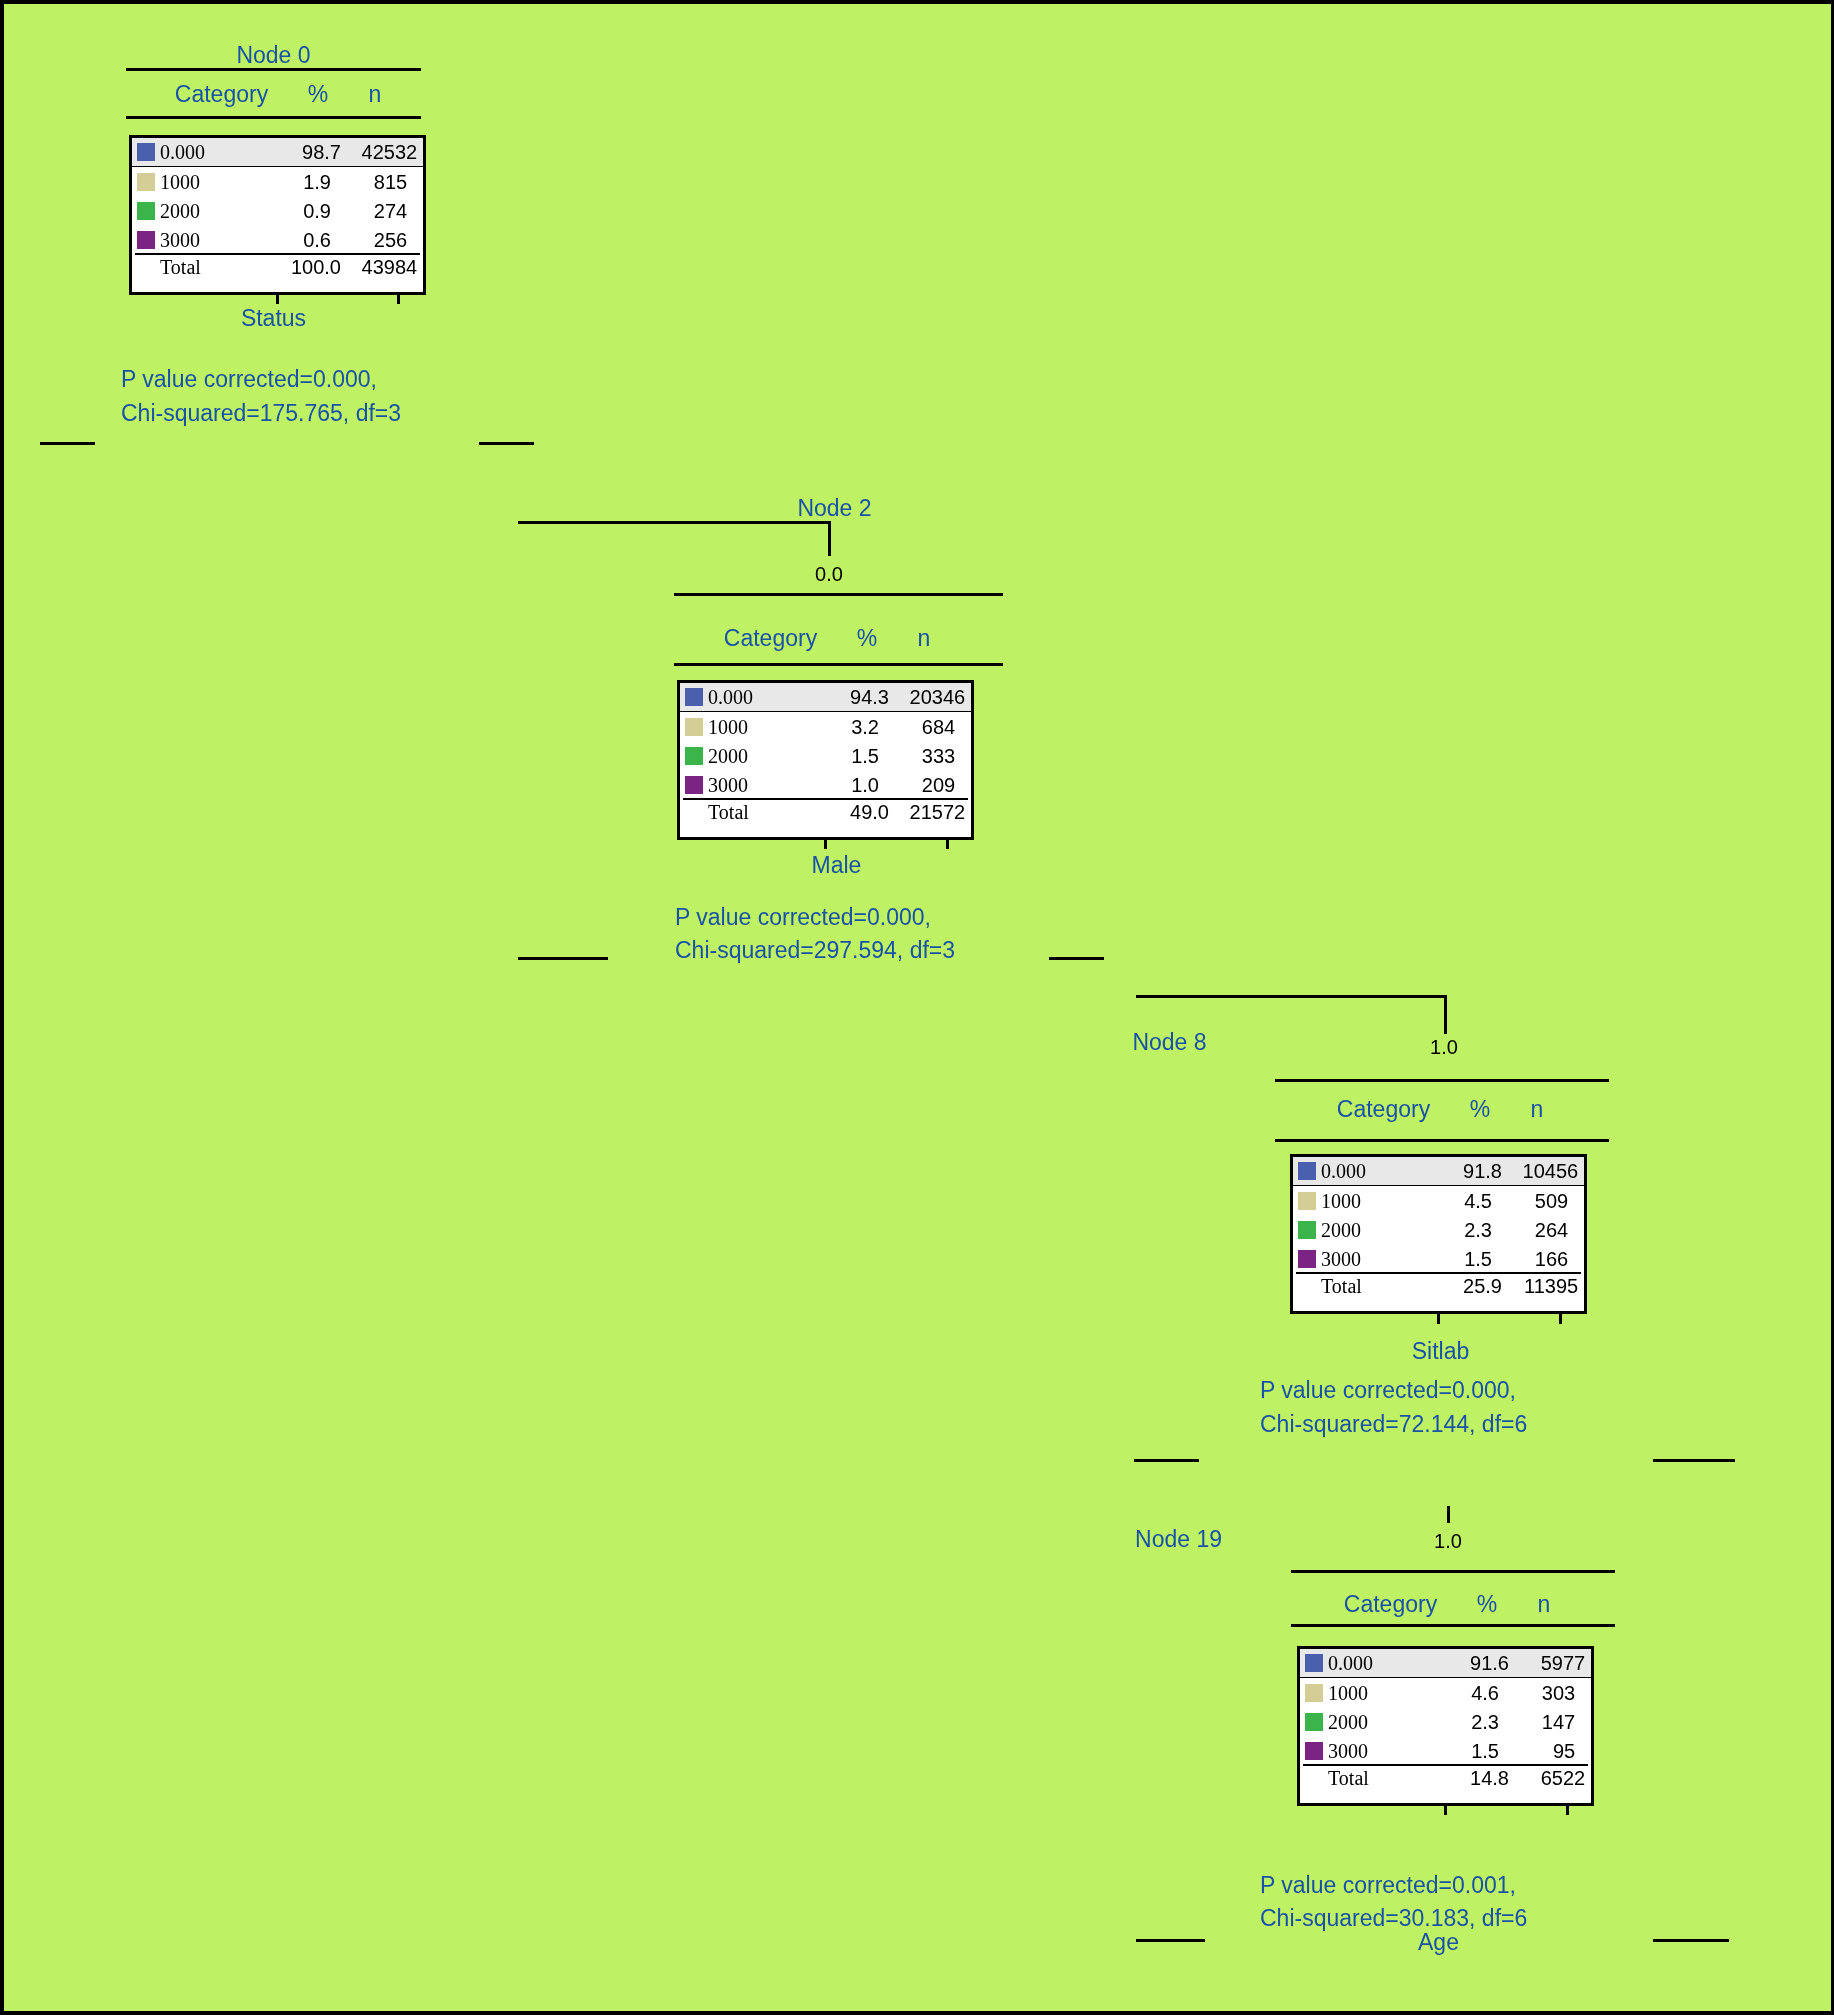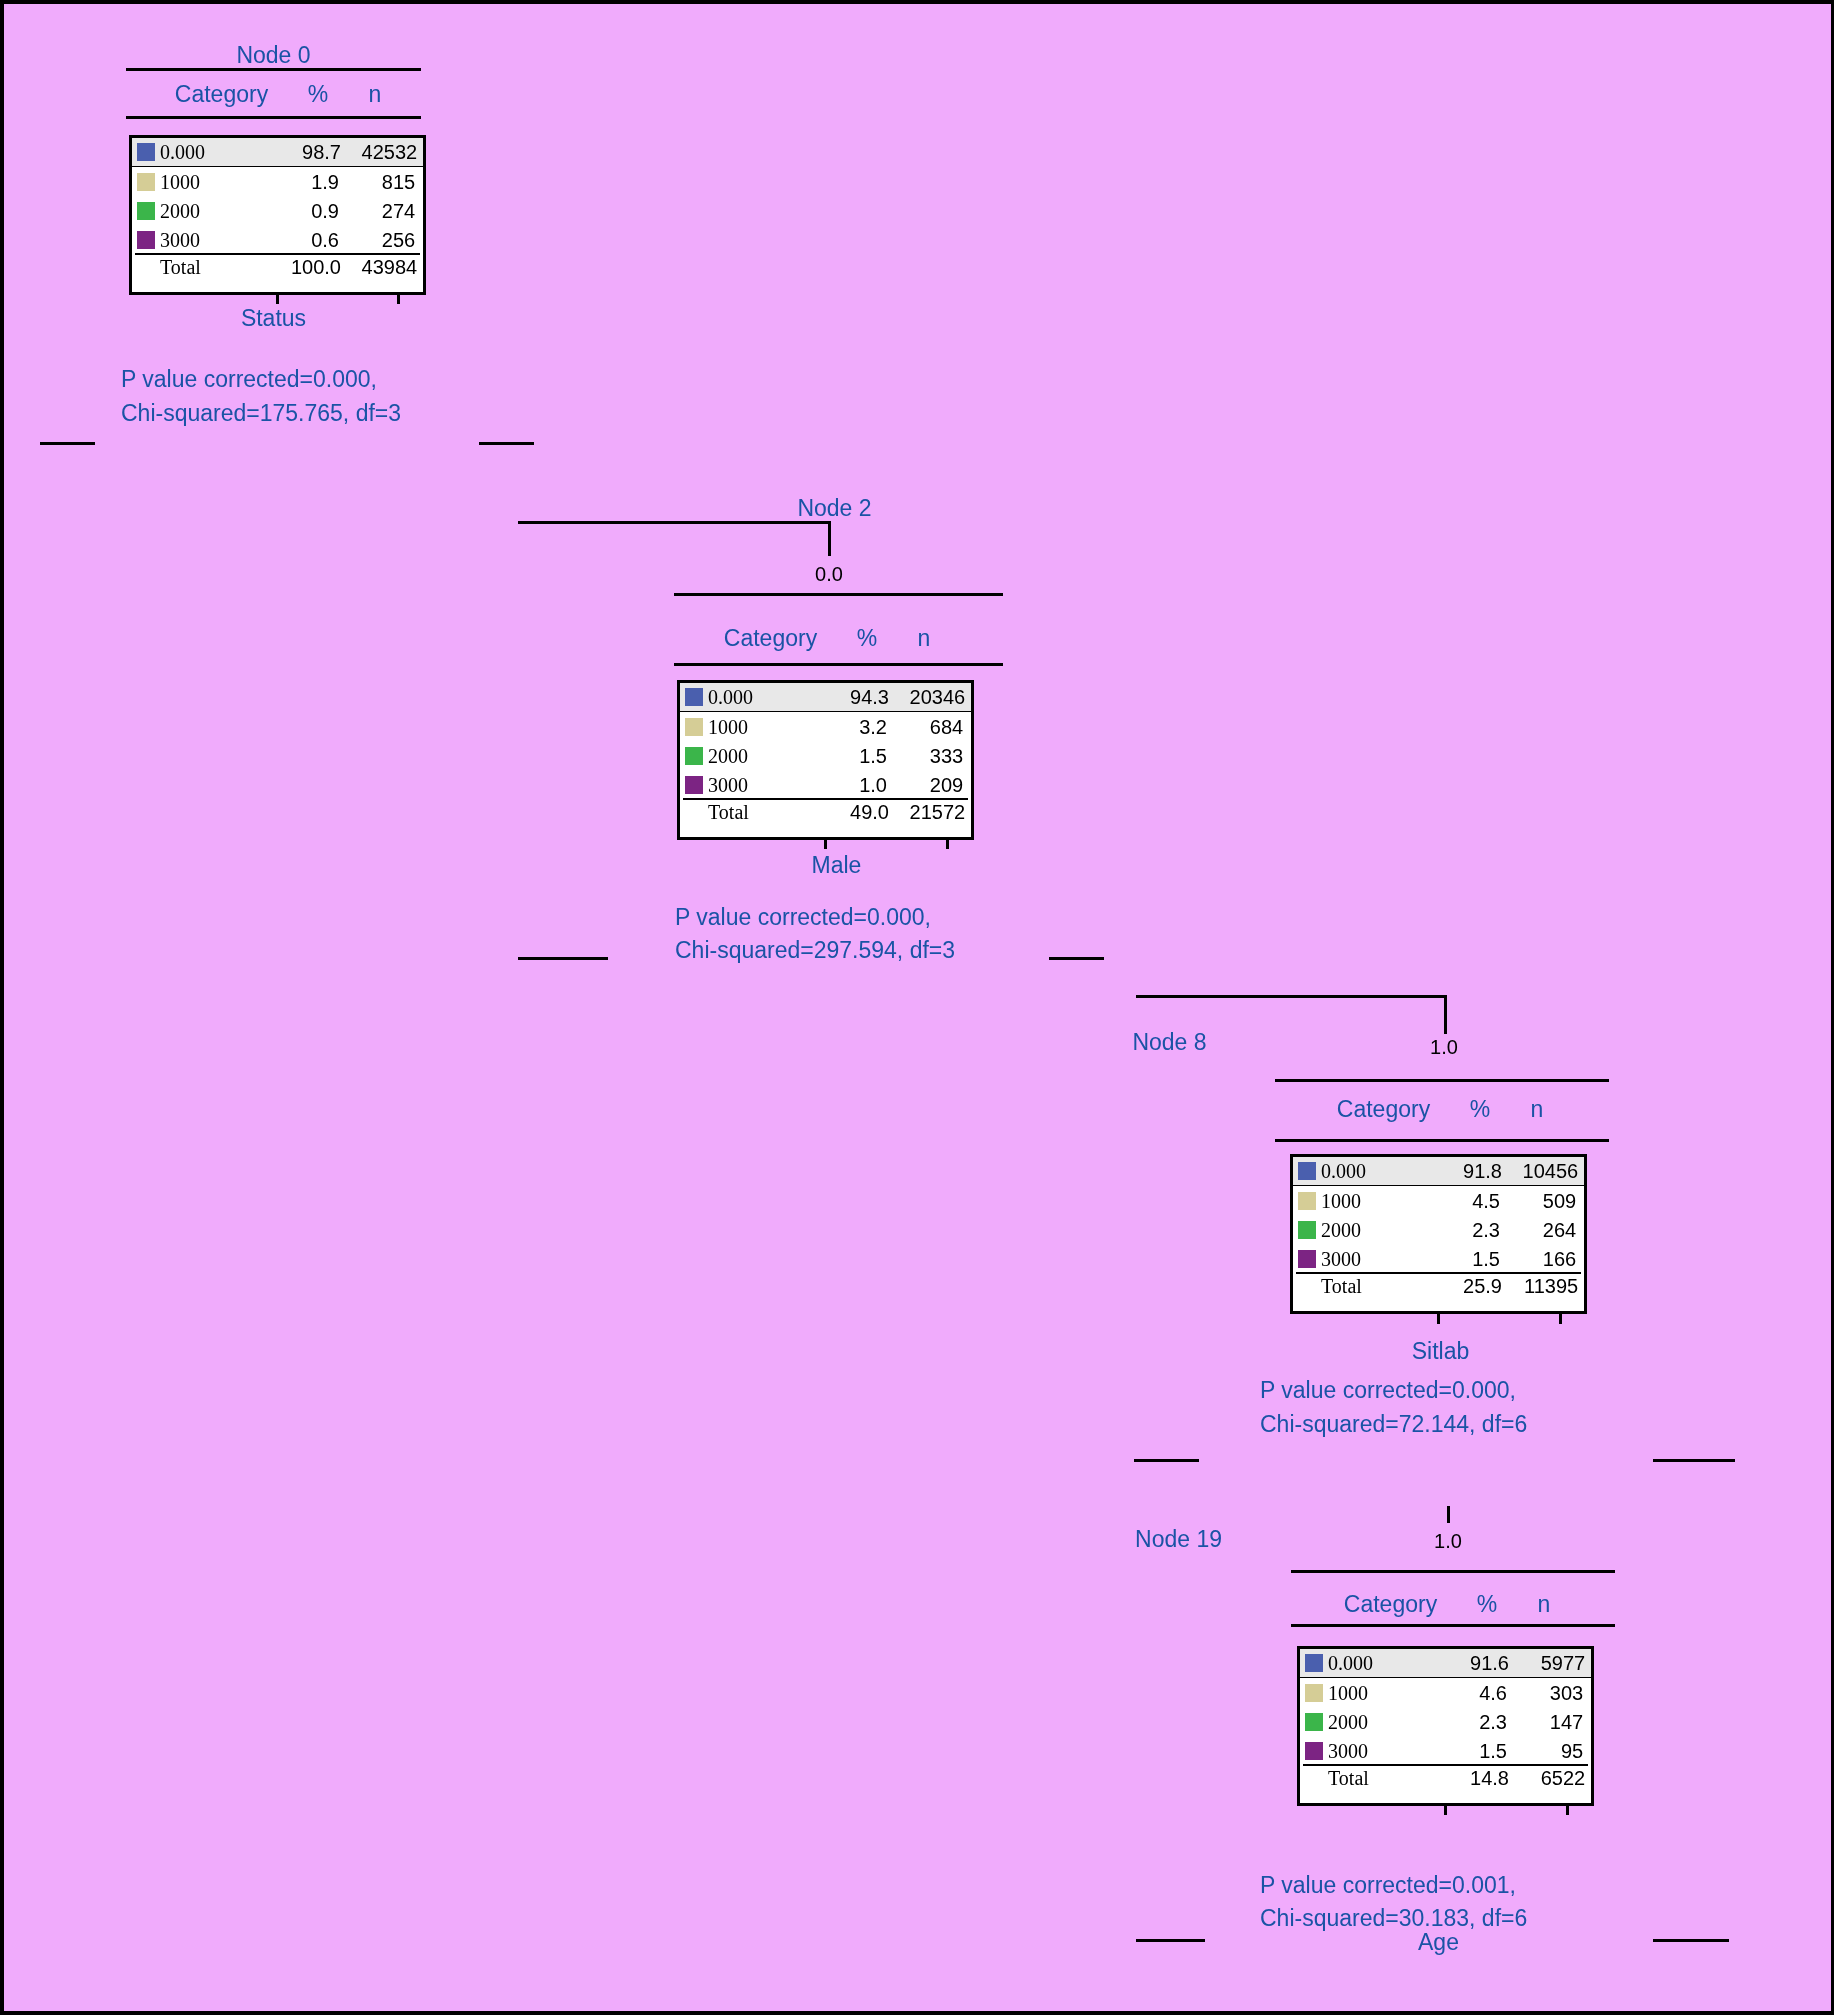--- a/index.html
+++ b/index.html
@@ -1,32 +1,32 @@
 <!DOCTYPE html>
 <html style="font-size:10.3px"><head>
 <meta charset="utf-8">
 <style>
   html,body{margin:0;padding:0;background:#fff;}
   .canvas{
-    position:relative;width:1835px;height:2015px;background:#f0abfc;
+    position:relative;width:1835px;height:2015px;background:#bef264;
     border:4.5px solid #000;box-sizing:border-box;
     font-family:"Liberation Sans",sans-serif;color:#000;overflow:hidden;
   }
   .blue{position:absolute;color:#1A53A5;font-size:23px;line-height:28px;white-space:nowrap;}
   .ctr{text-align:center;}
   .rule{position:absolute;height:2.6px;background:#000;}
   .dash{position:absolute;height:3.2px;background:#000;}
   .vline{position:absolute;width:3.2px;background:#000;}
   .tick{position:absolute;width:3.2px;height:10.3px;background:#000;}
   .branch{position:absolute;color:#000;font-size:20px;line-height:26px;text-align:center;width:128px;white-space:nowrap;}
   .nbox{position:absolute;width:297px;height:160px;background:#fff;border:3.2px solid #000;
         box-sizing:border-box;font-size:20px;color:#000;}
   .grow{position:absolute;left:0;right:0;top:0;height:29px;background:#E8E8E8;
         border-bottom:1.9px solid #000;box-sizing:border-box;}
-  .row{position:absolute;left:0;right:2px;height:29px;}
+  .row{position:absolute;left:0;right:10px;height:29px;}
   .sw{position:absolute;left:4.5px;top:50%;width:18px;height:18px;margin-top:-9px;}
   .cl{position:absolute;left:28px;top:50%;transform:translateY(-50%);white-space:nowrap;font-family:Liberation Serif, serif;}
   .cp{position:absolute;right:82px;top:50%;transform:translateY(-50%);white-space:nowrap;}
   .cn{position:absolute;right:5.8px;top:50%;transform:translateY(-50%);white-space:nowrap;}
   .tline{position:absolute;left:2.6px;right:2.6px;top:115px;height:1.9px;background:#000;}
   .trow{position:absolute;left:0;right:0;top:117px;height:24px;text-align:right;}
 </style>
 </head>
 <body>
 

